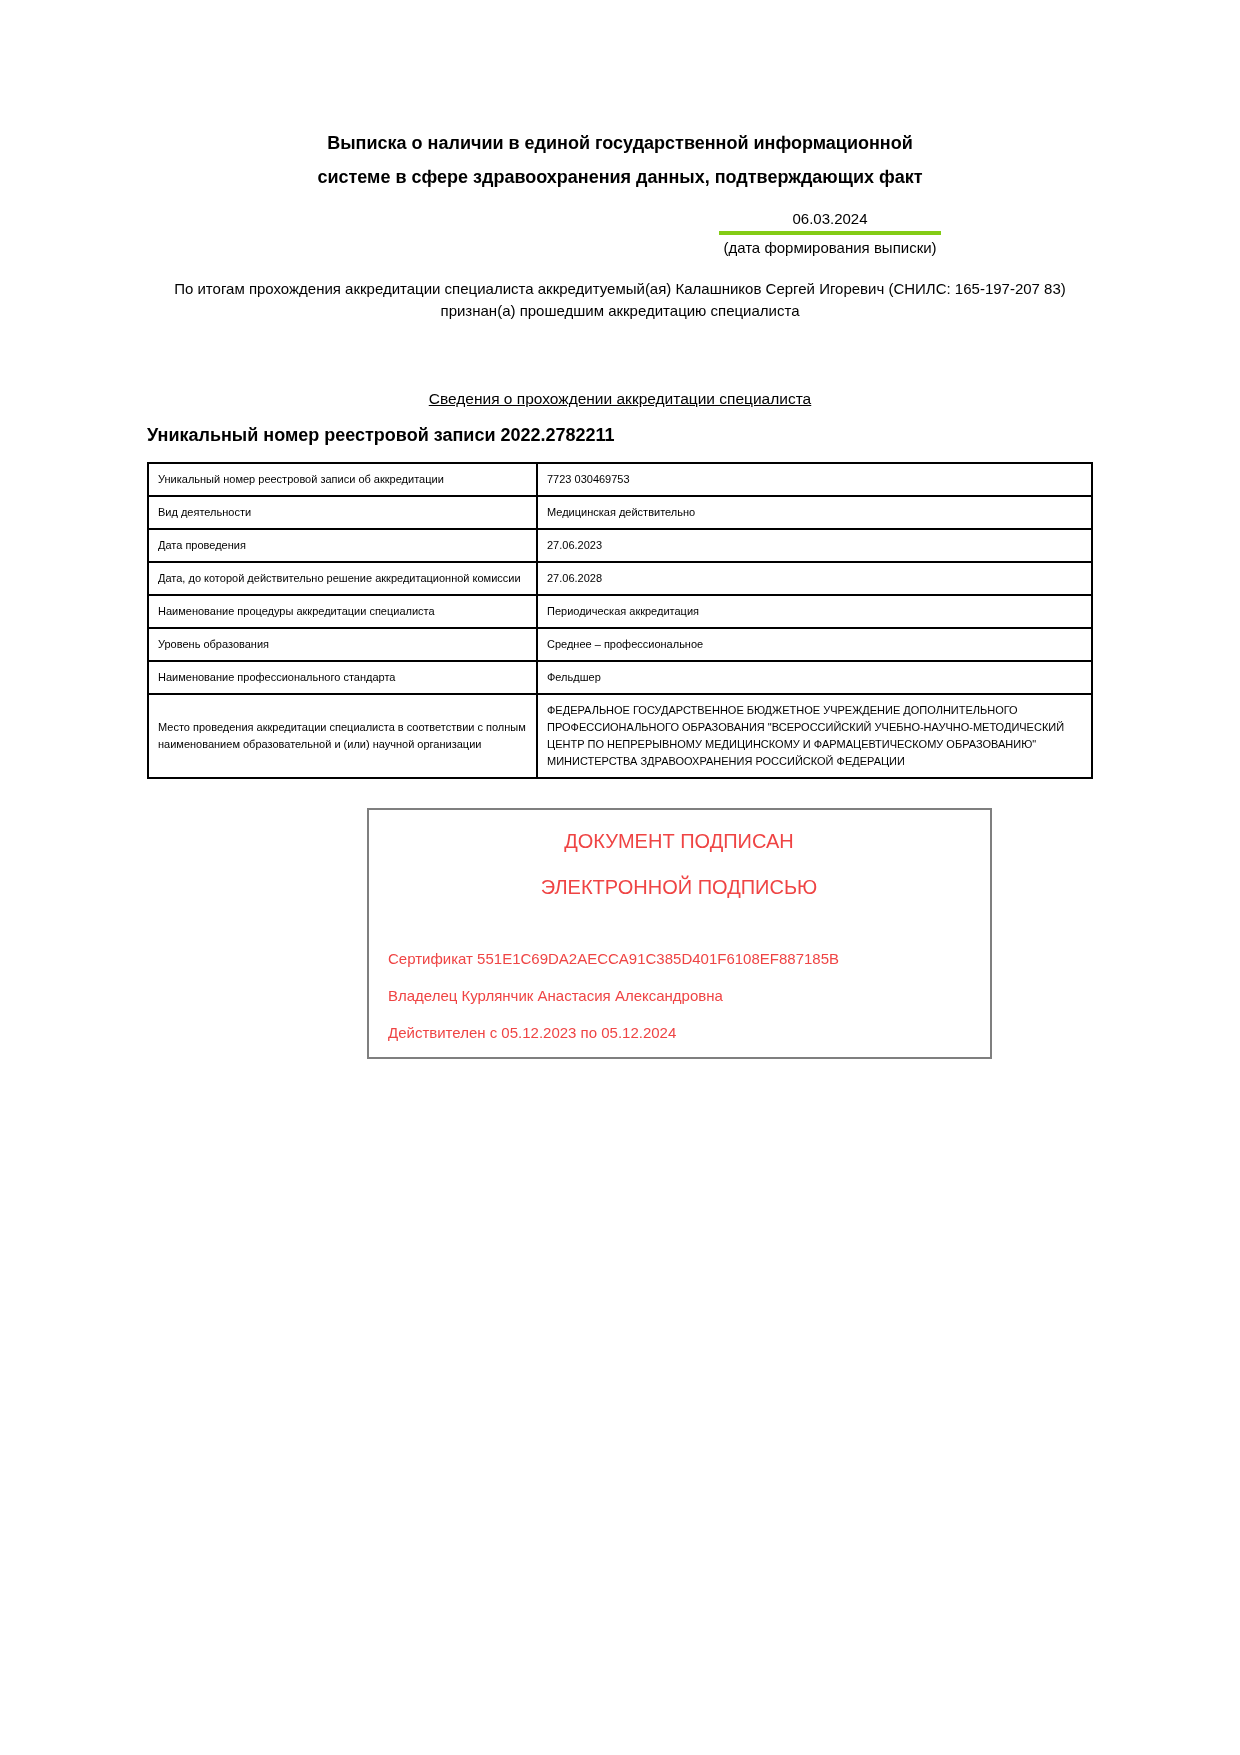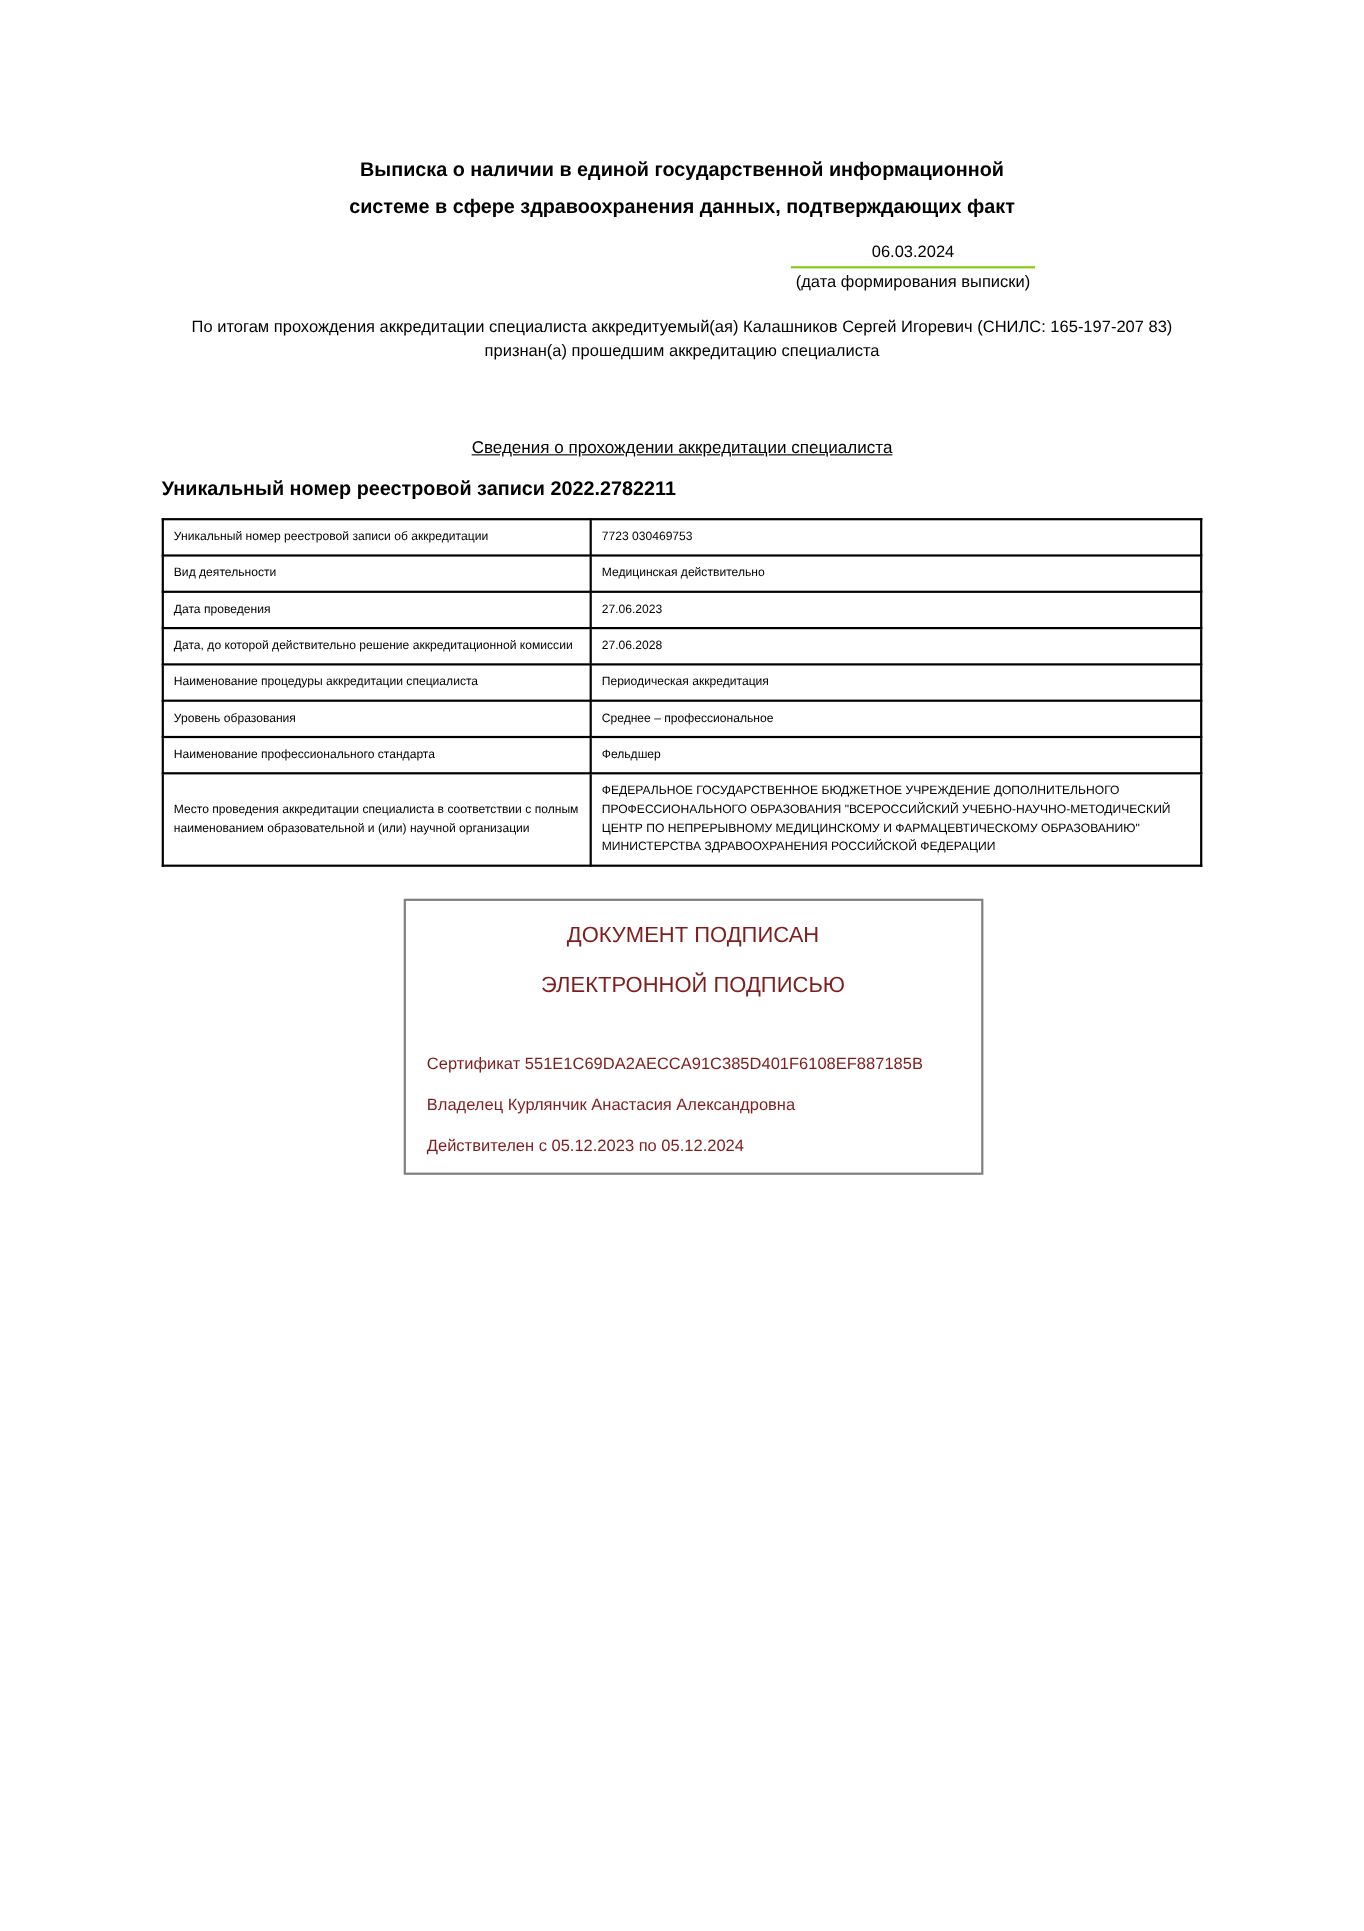--- a/index.html
+++ b/index.html
@@ -10,40 +10,40 @@
   body {
     width: 1240px;
     height: 1755px;
     font-family: "Liberation Sans", sans-serif;
     color: #000000;
     position: relative;
     overflow: hidden;
   }
   .content {
     width: 946px;
-    margin: 11px auto;
+    margin: 0 auto;
   }
   .doc-title {
     padding-top: 126px;
     font-size: 18px;
     font-weight: bold;
     line-height: 34px;
     text-align: center;
   }
   .date-block {
     width: 222px;
     margin-left: 572px;
     margin-top: 16px;
     text-align: center;
     font-size: 15px;
   }
   .date-value {
     display: block;
     padding-bottom: 4px;
-    border-bottom: 2px solid #84cc16;
+    border-bottom: 4px solid #84cc16;
   }
   .date-caption {
     display: block;
     padding-top: 4px;
   }
   .intro {
     margin-top: 22px;
     font-size: 15px;
     line-height: 22px;
     text-align: center;
@@ -69,25 +69,25 @@
     border: 2px solid #000000;
     font-size: 11px;
     line-height: 17px;
     padding: 7px 9px;
     vertical-align: middle;
     word-wrap: break-word;
   }
   td.label-cell { width: 369px; }
   .sig-box {
     box-sizing: border-box;
-    width: 527px;
+    width: 625px;
     margin-left: 220px;
     margin-top: 29px;
     border: 2px solid #7f7f7f;
-    color: #7f1d1d;
+    color: #ef4444;
     padding: 18px 20px 16px 19px;
   }
   .sig-heading {
     font-size: 20px;
     line-height: 26px;
     text-align: center;
   }
   .sig-heading-line2 { margin-top: 20px; }
   .sig-detail {
     font-size: 15px;

